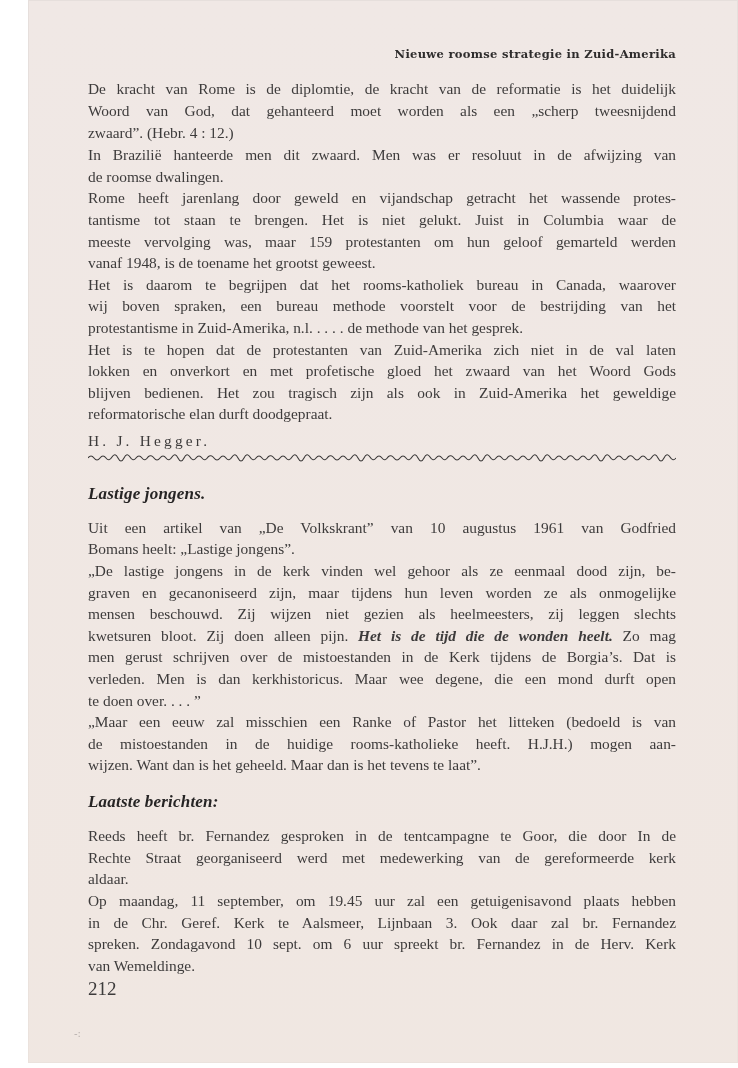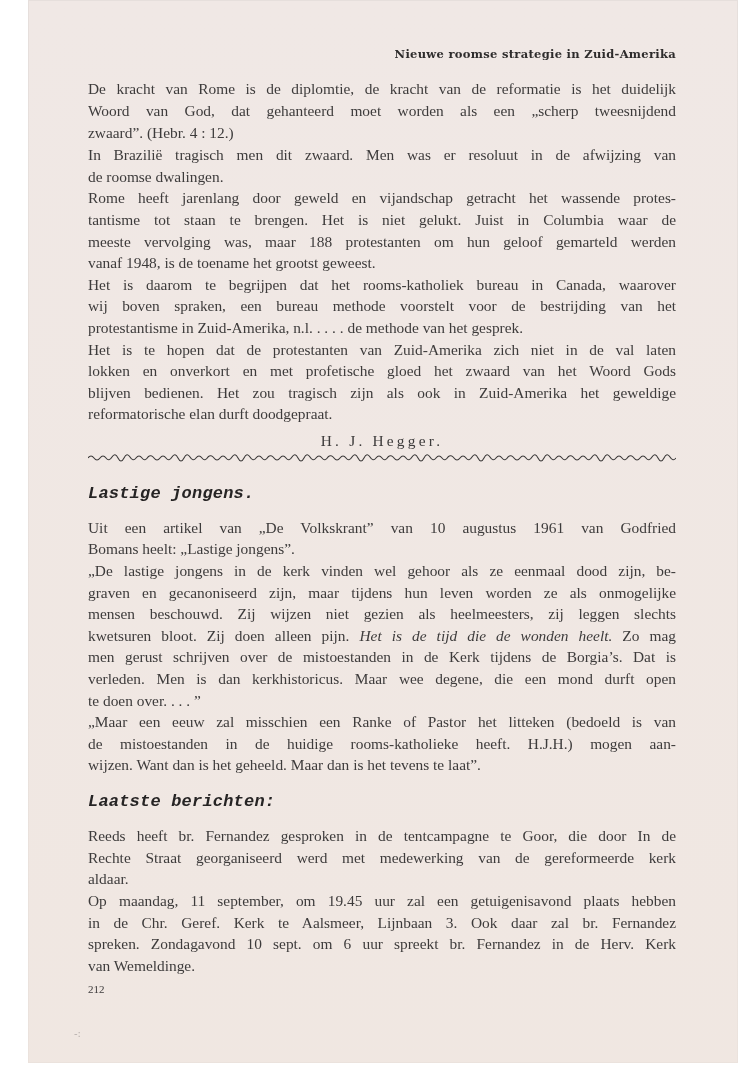--- a/index.html
+++ b/index.html
@@ -55,47 +55,47 @@
       line-height: 20px;
       height: 20px;
     }
     .justify {
       text-align: justify;
       text-align-last: justify;
     }
     .left { text-align: left; }
     .signature {
       letter-spacing: 3.2px;
-      text-align: center;
+      text-align: left;
       padding-right: 0;
     }
-    .em { font-style: italic; }
+    .em { font-style: italic; font-weight: bold; }
     .divider {
       position: absolute;
       left: 0;
       top: 452px;
       width: 588px;
       height: 12px;
     }
     .section-heading {
       position: absolute;
       left: 0;
-      font-family: Liberation Mono, monospace;
+      font-family: Liberation Serif, serif;
       font-weight: bold;
       font-style: italic;
       font-size: 17px;
       color: #262424;
       white-space: nowrap;
       letter-spacing: 0.2px;
     }
     .page-number {
       position: absolute;
       left: 0;
       top: 979px;
-      font-size: 11px;
+      font-size: 19px;
       line-height: 20px;
     }
     .smudge {
       position: absolute;
       left: 46px;
       top: 1028px;
       width: 8px;
       height: 10px;
       color: #b8b0ad;
       font-size: 10px;
@@ -108,25 +108,25 @@
 
 <div class="page">
   <div class="content">
 
     <div class="running-head">Nieuwe roomse strategie in Zuid-Amerika</div>
 
     <div>
       <div class="line justify" style="top:79px">De kracht van Rome is de diplomtie, de kracht van de reformatie is het duidelijk</div>
       <div class="line justify" style="top:101px">Woord van God, dat gehanteerd moet worden als een „scherp tweesnijdend</div>
       <div class="line left" style="top:123px">zwaard”. (Hebr. 4 : 12.)</div>
-      <div class="line justify" style="top:145px">In Brazilië tragisch men dit zwaard. Men was er resoluut in de afwijzing van</div>
+      <div class="line justify" style="top:145px">In Brazilië hanteerde men dit zwaard. Men was er resoluut in de afwijzing van</div>
       <div class="line left" style="top:167px">de roomse dwalingen.</div>
       <div class="line justify" style="top:188px">Rome heeft jarenlang door geweld en vijandschap getracht het wassende protes-</div>
       <div class="line justify" style="top:210px">tantisme tot staan te brengen. Het is niet gelukt. Juist in Columbia waar de</div>
-      <div class="line justify" style="top:232px">meeste vervolging was, maar 188 protestanten om hun geloof gemarteld werden</div>
+      <div class="line justify" style="top:232px">meeste vervolging was, maar 159 protestanten om hun geloof gemarteld werden</div>
       <div class="line left" style="top:253px">vanaf 1948, is de toename het grootst geweest.</div>
       <div class="line justify" style="top:275px">Het is daarom te begrijpen dat het rooms-katholiek bureau in Canada, waarover</div>
       <div class="line justify" style="top:296px">wij boven spraken, een bureau methode voorstelt voor de bestrijding van het</div>
       <div class="line left" style="top:318px">protestantisme in Zuid-Amerika, n.l. . . . . de methode van het gesprek.</div>
       <div class="line justify" style="top:340px">Het is te hopen dat de protestanten van Zuid-Amerika zich niet in de val laten</div>
       <div class="line justify" style="top:361px">lokken en onverkort en met profetische gloed het zwaard van het Woord Gods</div>
       <div class="line justify" style="top:383px">blijven bedienen. Het zou tragisch zijn als ook in Zuid-Amerika het geweldige</div>
       <div class="line left" style="top:404px">reformatorische elan durft doodgepraat.</div>
       <div class="line signature" style="top:431px">H. J. Hegger.</div>
     </div>

